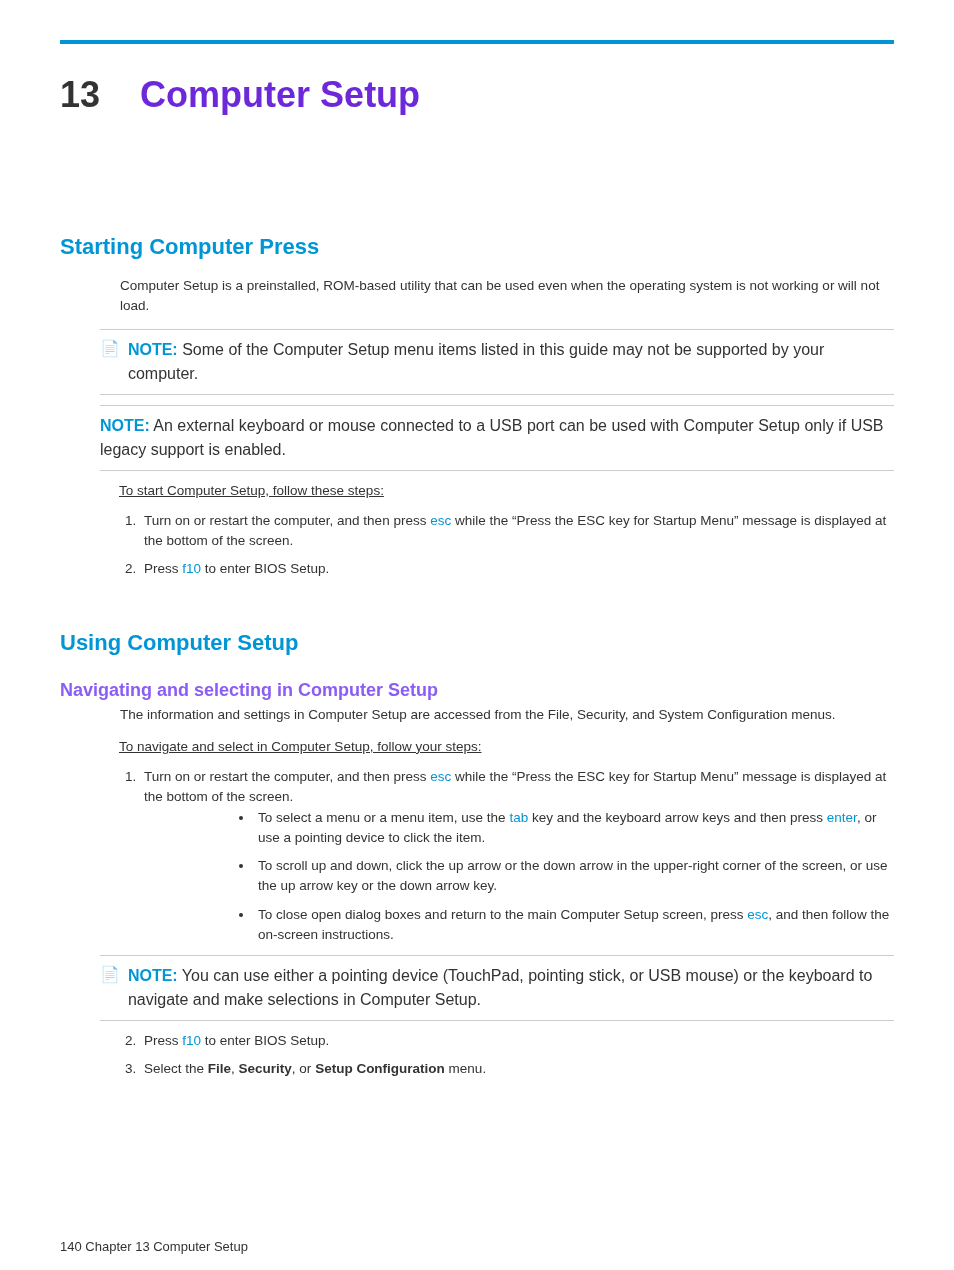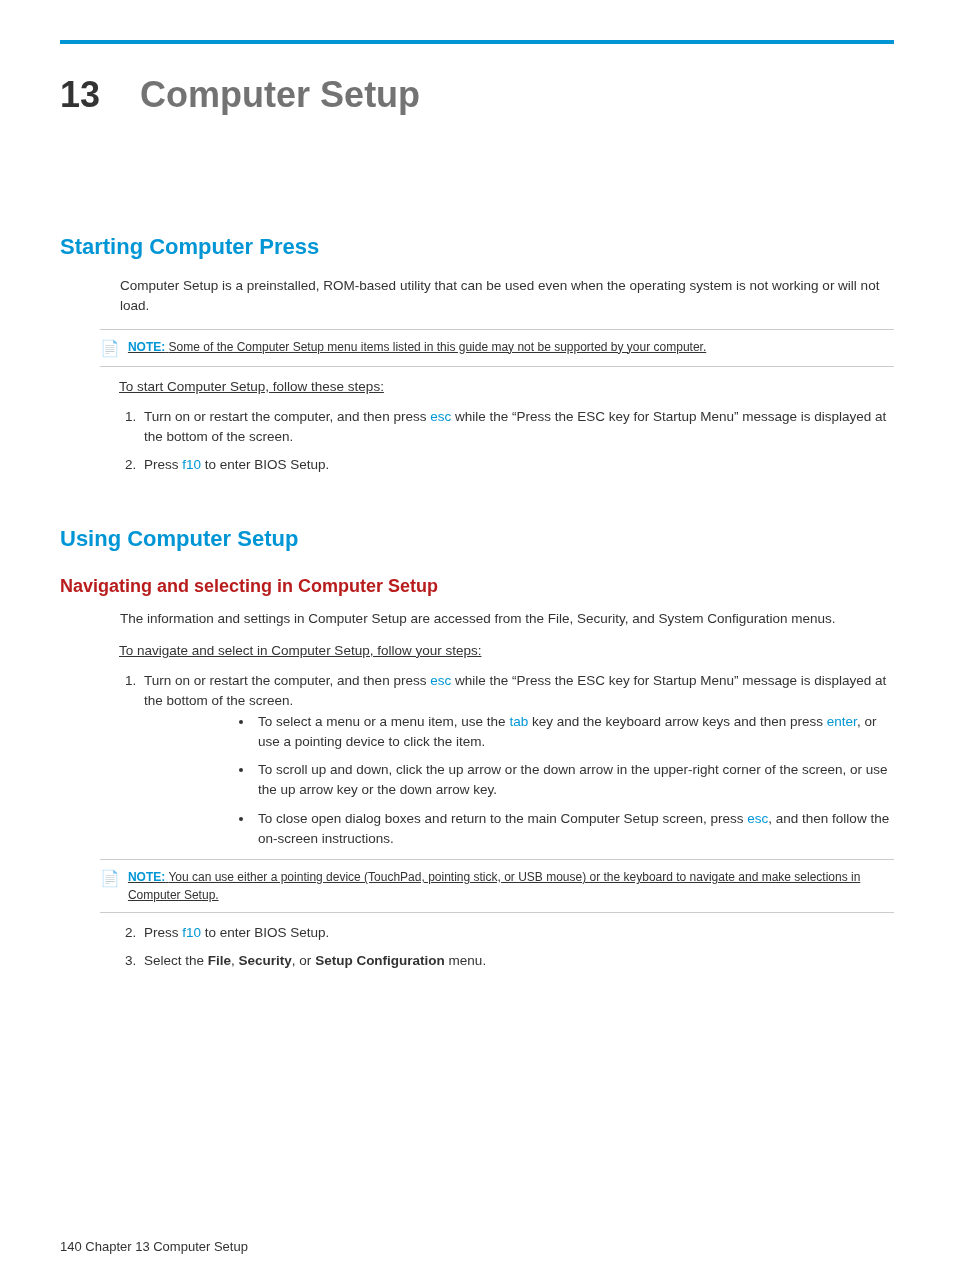--- a/index.html
+++ b/index.html
@@ -38,37 +38,37 @@
       font-weight: bold;
       color: #333;
       margin-bottom: 8px;
     }
 
     .chapter-number {
       color: #333;
     }
 
     .chapter-name {
-      color: #737373;
+      color: #6d28d9;
     }
 
     .section-h2 {
       font-size: 22px;
       font-weight: bold;
       color: #0096d6;
       margin-top: 50px;
       margin-bottom: 16px;
     }
 
     .section-h3 {
       font-size: 18px;
       font-weight: bold;
-      color: #b91c1c;
+      color: #8b5cf6;
       margin-top: 24px;
-      margin-bottom: 12px;
+      margin-bottom: 4px;
     }
 
     .body-text {
       font-size: 13.5px;
       color: #333;
       line-height: 1.5;
       margin-left: 60px;
       margin-bottom: 12px;
     }
 
@@ -84,24 +84,23 @@
 
     .note-icon {
       font-size: 16px;
       margin-right: 8px;
       margin-top: 1px;
       flex-shrink: 0;
       color: #555;
     }
 
     .note-text {
-      font-size: 12px;
-      color: #333;
-      line-height: 1.5;
-      text-decoration: underline;
+      font-size: 16px;
+      color: #333;
+      line-height: 1.5;
     }
 
     .note-label {
       font-weight: bold;
       color: #0096d6;
     }
 
     .step-intro {
       font-size: 13.5px;
       color: #333;
@@ -174,20 +173,26 @@
   <p class="body-text">Computer Setup is a preinstalled, ROM-based utility that can be used even when the operating system is not working or will not load.</p>
 
   <div class="note-box">
     <span class="note-icon">📄</span>
     <span class="note-text">
       <span class="note-label">NOTE:</span>
       <span>  Some of the Computer Setup menu items listed in this guide may not be supported by your computer.</span>
     </span>
   </div>
 
+  <div class="note-box">
+    <span class="note-text">
+      <span class="note-label">NOTE:</span>
+      <span>  An external keyboard or mouse connected to a USB port can be used with Computer Setup only if USB legacy support is enabled.</span>
+    </span>
+  </div>
 
   <p class="step-intro">To start Computer Setup, follow these steps:</p>
 
   <ol class="ordered-list">
     <li>
       <span>Turn on or restart the computer, and then press </span><span class="link-blue">esc</span><span> while the “Press the ESC key for Startup Menu” message is displayed at the bottom of the screen.</span>
     </li>
     <li>
       <span>Press </span><span class="link-blue">f10</span><span> to enter BIOS Setup.</span>
     </li>

